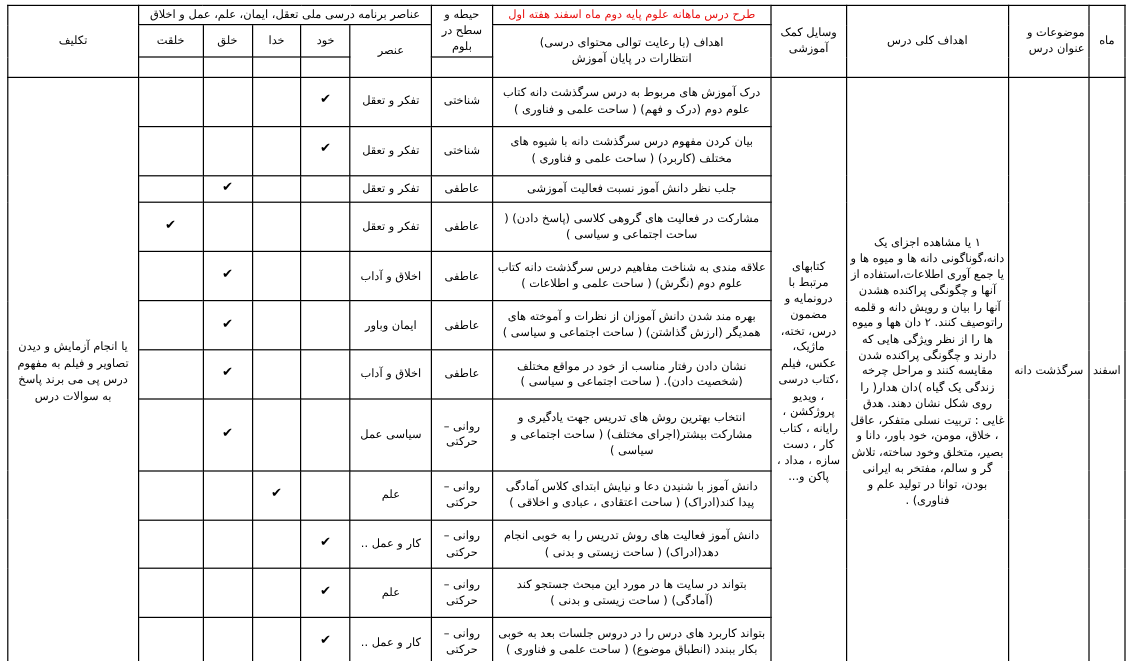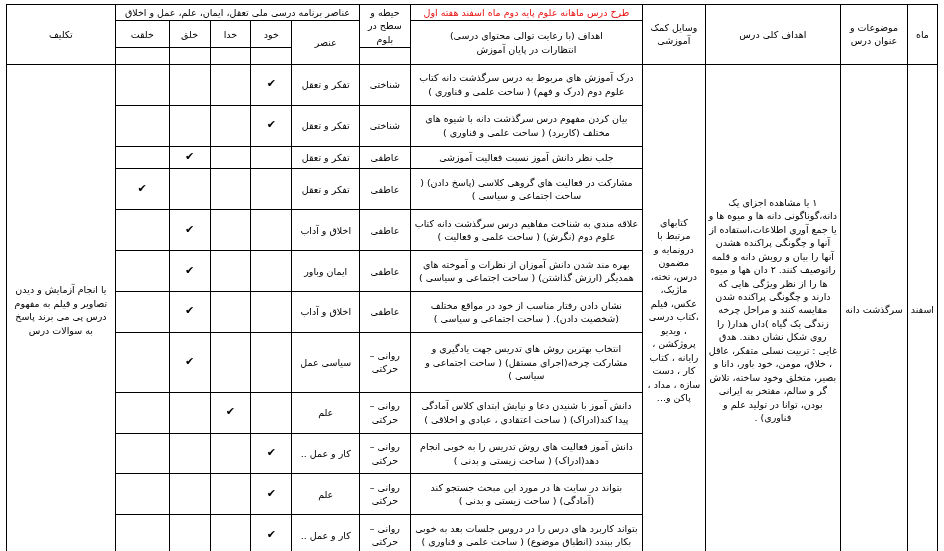--- a/index.html
+++ b/index.html
@@ -161,21 +161,21 @@
       <col class="c-khoda">
       <col class="c-khalgh">
       <col class="c-khelghat">
       <col class="c-task">
     </colgroup>
 
     <thead>
 
       <tr>
         <th rowspan="3" class="hdr-plain" style="border-color: rgb(0, 0, 0);">ماه</th>
-        <th rowspan="3" class="hdr-plain" style="border-color: rgb(0, 0, 0);">موضوعات و عنوان درس</th>
+        <th rowspan="3" class="hdr-plain" style="border-color: rgb(0, 0, 0); text-align: right;">موضوعات و عنوان درس</th>
         <th rowspan="3" class="hdr-plain" style="border-color: rgb(0, 0, 0);">اهداف کلی درس</th>
         <th rowspan="3" class="hdr-plain" style="border-color: rgb(0, 0, 0);">وسایل کمک آموزشی</th>
         <th class="hdr-title" style="color: rgb(232, 16, 15); border-color: rgb(0, 0, 0);">طرح درس ماهانه علوم پایه دوم ماه اسفند هفته اول</th>
         <th rowspan="2" class="hdr-plain" style="border-color: rgb(0, 0, 0); margin-top: 23px;">حیطه و سطح در بلوم</th>
         <th colspan="5" class="hdr-elements" style="border-color: rgb(0, 0, 0);">عناصر برنامه درسی ملی تعقل، ایمان، علم، عمل و اخلاق</th>
         <th rowspan="3" class="hdr-plain" style="border-color: rgb(0, 0, 0);">تکلیف</th>
       </tr>
 
       <tr>
         <th rowspan="2" class="hdr-sub" style="border-color: rgb(0, 0, 0);">
@@ -234,21 +234,21 @@
         <tr>
           <td class="cell-objective" style="border-color: rgb(0, 0, 0);">مشارکت در فعالیت های گروهی کلاسی (پاسخ دادن) ( ساحت اجتماعی و سیاسی )</td>
           <td class="cell-domain" style="border-color: rgb(0, 0, 0);">عاطفی</td>
           <td class="cell-element" style="border-color: rgb(0, 0, 0);">تفکر و تعقل</td>
           <td class="cell-check" style="border-color: rgb(0, 0, 0);"><span class="tick empty">✔</span></td>
           <td class="cell-check" style="border-color: rgb(0, 0, 0);"><span class="tick empty">✔</span></td>
           <td class="cell-check" style="border-color: rgb(0, 0, 0);"><span class="tick empty">✔</span></td>
           <td class="cell-check" style="border-color: rgb(0, 0, 0);"><span class="tick">✔</span></td>
         </tr>
         <tr>
-          <td class="cell-objective" style="border-color: rgb(0, 0, 0);">علاقه مندی به شناخت مفاهیم درس سرگذشت دانه کتاب علوم دوم (نگرش)  ( ساحت علمی و فعالیت )</td>
+          <td class="cell-objective" style="border-color: rgb(0, 0, 0);">علاقه مندی به شناخت مفاهیم درس سرگذشت دانه کتاب علوم دوم (نگرش)  ( ساحت علمی و اطلاعات )</td>
           <td class="cell-domain" style="border-color: rgb(0, 0, 0);">عاطفی</td>
           <td class="cell-element" style="border-color: rgb(0, 0, 0);">اخلاق و آداب</td>
           <td class="cell-check" style="border-color: rgb(0, 0, 0);"><span class="tick empty">✔</span></td>
           <td class="cell-check" style="border-color: rgb(0, 0, 0);"><span class="tick empty">✔</span></td>
           <td class="cell-check" style="border-color: rgb(0, 0, 0);"><span class="tick">✔</span></td>
           <td class="cell-check" style="border-color: rgb(0, 0, 0);"><span class="tick empty">✔</span></td>
         </tr>
         <tr>
           <td class="cell-objective" style="border-color: rgb(0, 0, 0);">بهره مند شدن دانش آموزان از نظرات و آموخته های همدیگر (ارزش گذاشتن) ( ساحت اجتماعی و سیاسی )</td>
           <td class="cell-domain" style="border-color: rgb(0, 0, 0);">عاطفی</td>
@@ -261,21 +261,21 @@
         <tr>
           <td class="cell-objective" style="border-color: rgb(0, 0, 0);">نشان دادن رفتار مناسب از خود در مواقع مختلف (شخصیت دادن). ( ساحت اجتماعی و سیاسی )</td>
           <td class="cell-domain" style="border-color: rgb(0, 0, 0);">عاطفی</td>
           <td class="cell-element" style="border-color: rgb(0, 0, 0);">اخلاق و آداب</td>
           <td class="cell-check" style="border-color: rgb(0, 0, 0);"><span class="tick empty">✔</span></td>
           <td class="cell-check" style="border-color: rgb(0, 0, 0);"><span class="tick empty">✔</span></td>
           <td class="cell-check" style="border-color: rgb(0, 0, 0);"><span class="tick">✔</span></td>
           <td class="cell-check" style="border-color: rgb(0, 0, 0);"><span class="tick empty">✔</span></td>
         </tr>
         <tr>
-          <td class="cell-objective" style="border-color: rgb(0, 0, 0);">انتخاب بهترین روش های تدریس جهت یادگیری و مشارکت چرخه(اجرای مستقل) ( ساحت اجتماعی و سیاسی )</td>
+          <td class="cell-objective" style="border-color: rgb(0, 0, 0);">انتخاب بهترین روش های تدریس جهت یادگیری و مشارکت بیشتر(اجرای مختلف) ( ساحت اجتماعی و سیاسی )</td>
           <td class="cell-domain" style="border-color: rgb(0, 0, 0);">روانی – حرکتی</td>
           <td class="cell-element" style="border-color: rgb(0, 0, 0);">سیاسی عمل</td>
           <td class="cell-check" style="border-color: rgb(0, 0, 0);"><span class="tick empty">✔</span></td>
           <td class="cell-check" style="border-color: rgb(0, 0, 0);"><span class="tick empty">✔</span></td>
           <td class="cell-check" style="border-color: rgb(0, 0, 0);"><span class="tick">✔</span></td>
           <td class="cell-check" style="border-color: rgb(0, 0, 0);"><span class="tick empty">✔</span></td>
         </tr>
         <tr>
           <td class="cell-objective" style="border-color: rgb(0, 0, 0);">دانش آموز با شنیدن دعا و نیایش ابتدای کلاس آمادگی پیدا کند(ادراک) ( ساحت اعتقادی ، عبادی و اخلاقی )</td>
           <td class="cell-domain" style="border-color: rgb(0, 0, 0);">روانی – حرکتی</td>

